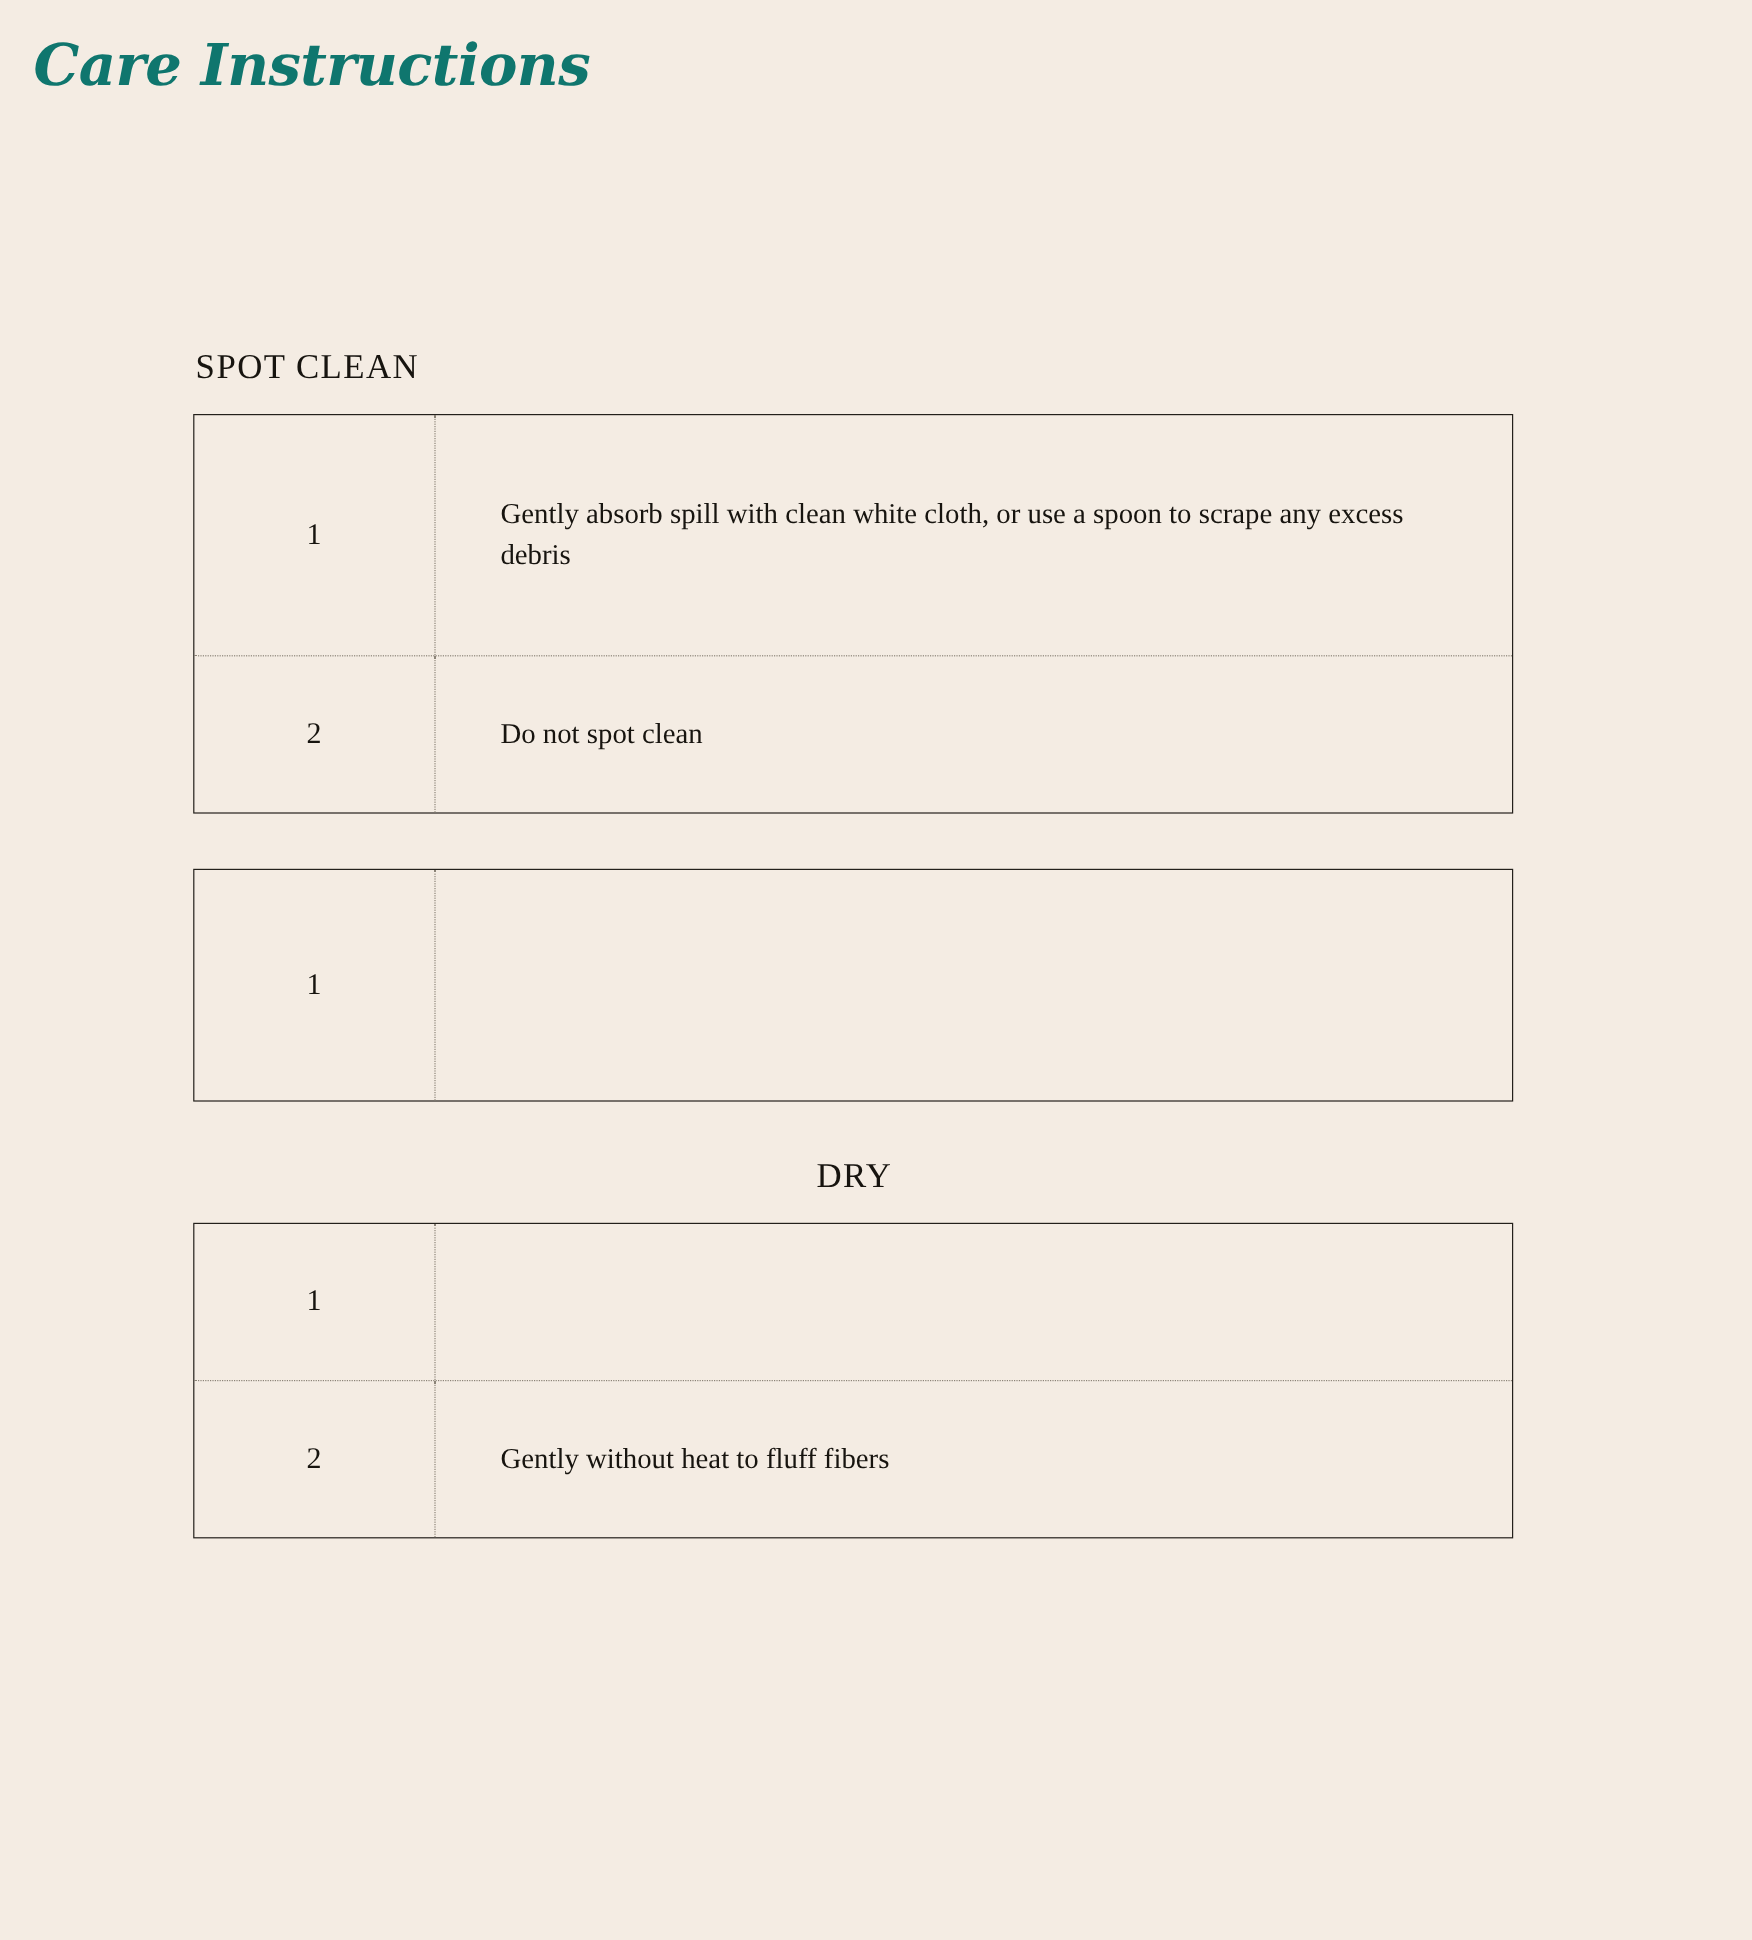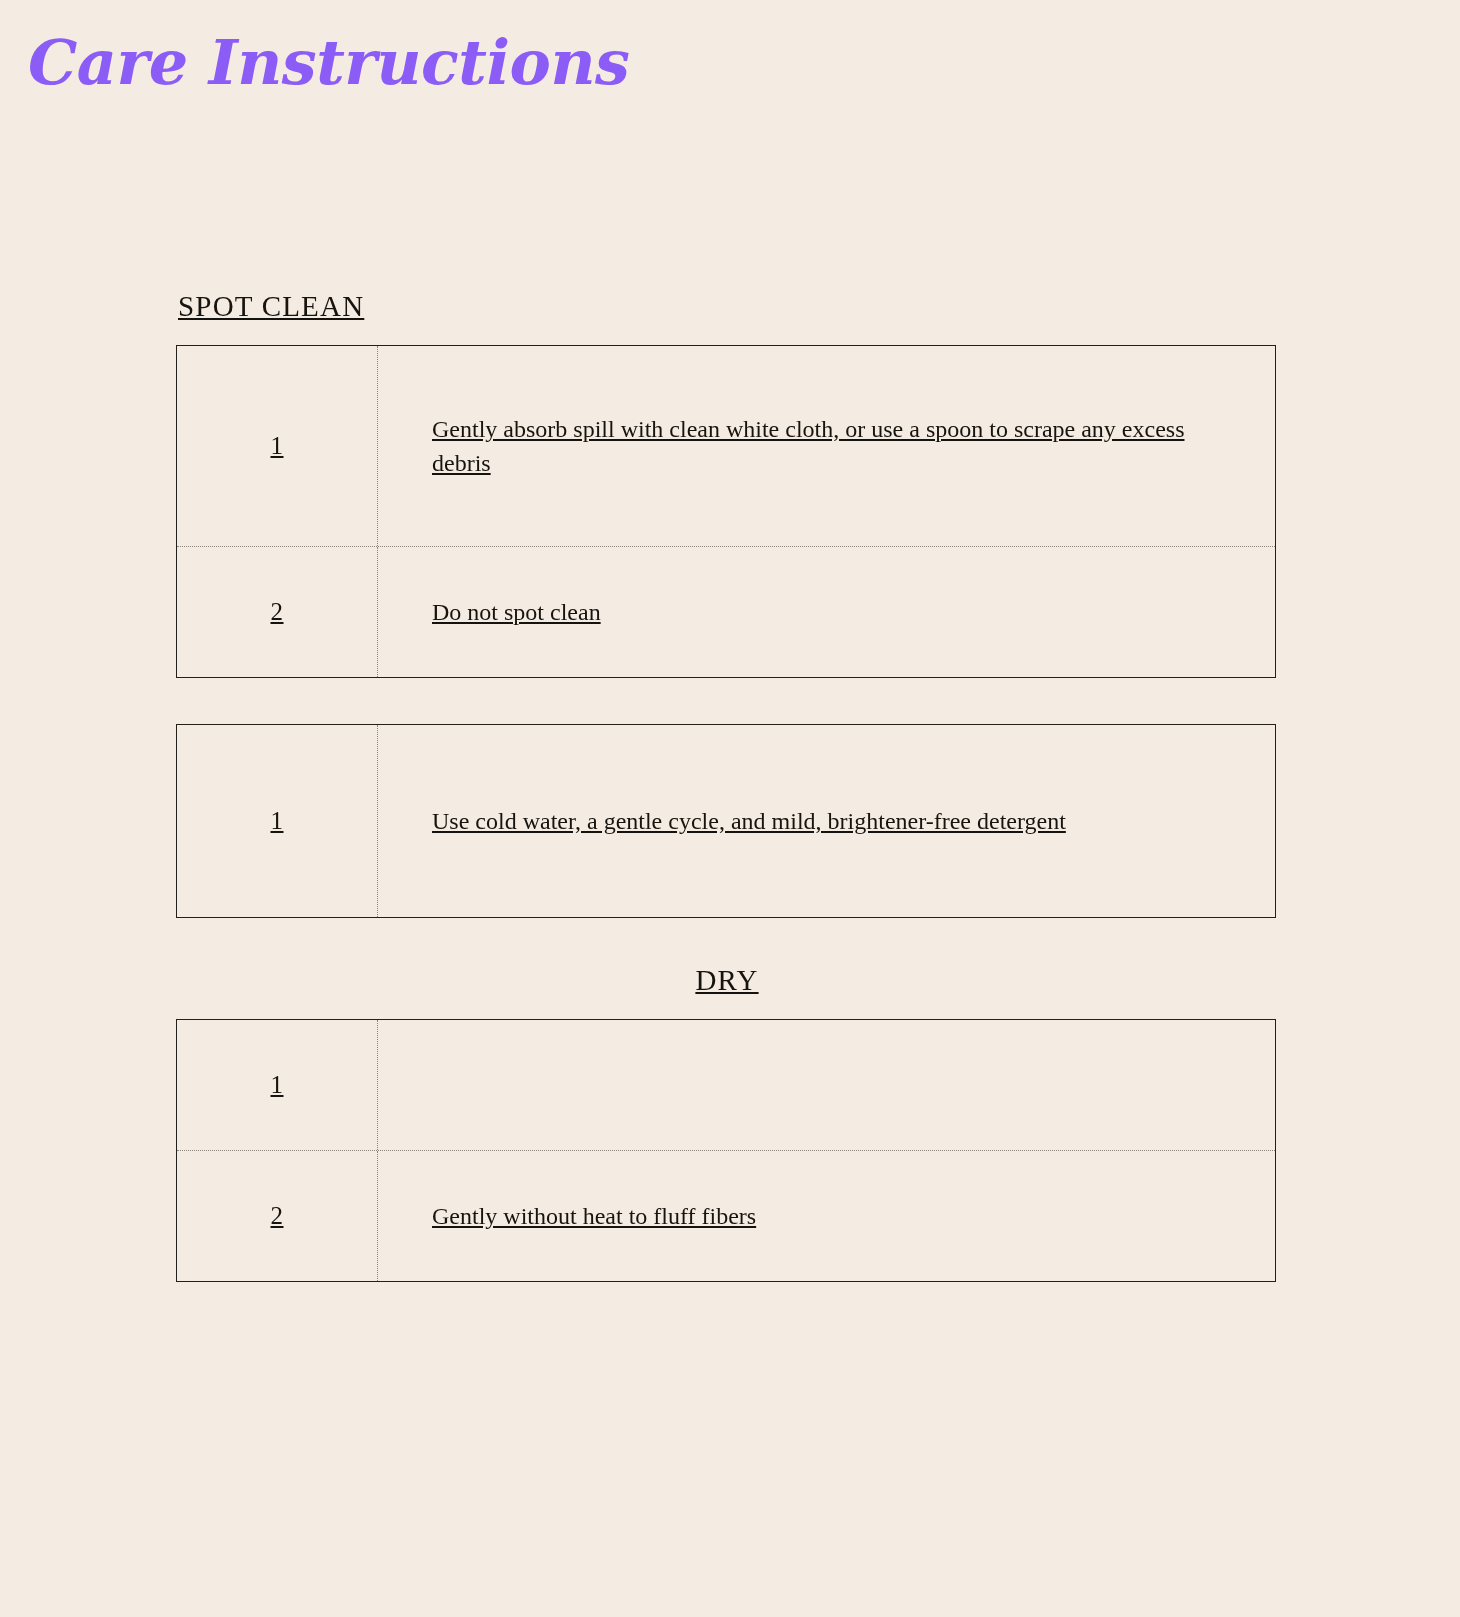--- a/index.html
+++ b/index.html
@@ -20,32 +20,31 @@
     height: 1617px;
     box-sizing: border-box;
   }
   .doc-title {
     position: absolute;
     left: 28px;
     top: 30px;
     font-family: "DejaVu Serif", "Liberation Serif", serif;
     font-style: italic;
     font-weight: 700;
-    font-size: 62px;
+    font-size: 48px;
     letter-spacing: -0.5px;
     line-height: 1.05;
-    color: #8b5cf6;
+    color: #0f766e;
     white-space: nowrap;
   }
   .content {
     position: absolute;
-    left: 176px;
+    left: 161px;
     top: 290px;
     width: 1100px;
-    text-decoration: underline;
   }
   .section {
     margin-bottom: 46px;
   }
   .section:last-child {
     margin-bottom: 0;
     text-align: center;
   }
   .section-heading {
     font-family: "Liberation Serif", "DejaVu Serif", serif;
@@ -112,21 +111,20 @@
           <div class="care-num">2</div>
           <div class="care-text">Do not spot clean</div>
         </div>
       </div>
     </div>
 
     <div class="section">
       <div class="care-table">
         <div class="care-row row-mid">
           <div class="care-num">1</div>
-          <div class="care-text">Use cold water, a gentle cycle, and mild, brightener-free detergent</div>
         </div>
       </div>
     </div>
 
     <div class="section">
       <div class="section-heading">DRY</div>
       <div class="care-table">
         <div class="care-row">
           <div class="care-num">1</div>
         </div>

